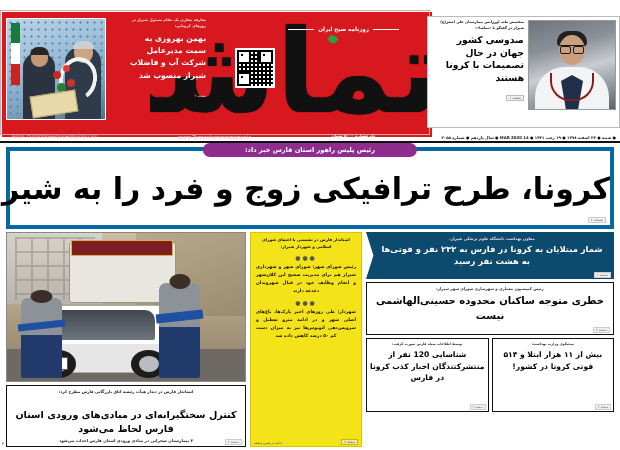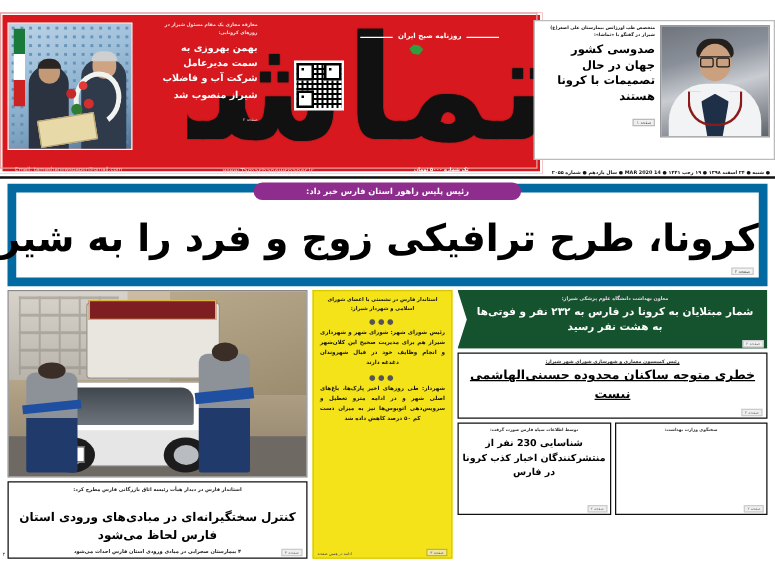--- a/index.html
+++ b/index.html
@@ -121,51 +121,51 @@
     display:flex;align-items:center;}
   .mb-left{position:absolute;right:4px;top:0;height:11px;display:flex;align-items:center;
     font-size:3.9px;font-weight:bold;color:#111;}
   .mb-price{position:absolute;right:245px;top:1px;font-size:4px;font-weight:bold;color:#fff;}
   .mb-site{position:absolute;left:178px;top:1.5px;font-size:5.4px;color:#f4cccc;direction:ltr;}
   .mb-mail{position:absolute;left:12px;top:2px;font-size:4.4px;color:#f0c4c4;direction:ltr;}
   .mast-underline{position:absolute;left:0;top:141px;width:620px;height:2px;background:#111;}
 
   
   .lead{position:relative;margin:4px 6px 0 6px;height:82px;
-    border:7px solid #0369a1;box-sizing:border-box;background:#fff;}
+    border:4px solid #0369a1;box-sizing:border-box;background:#fff;}
   .lead-kicker{
     position:absolute;left:50%;top:-8px;transform:translateX(-50%);
     background:#8e2d8e;color:#fff;font-size:6.6px;font-weight:bold;
     padding:3px 42px;border-radius:11px;white-space:nowrap;z-index:3;
   }
   .lead-title{
     position:absolute;left:0;right:0;top:20px;text-align:center;
     font-size:30px;font-weight:bold;color:#000;letter-spacing:-0.5px;
     white-space:nowrap;
   }
   .lead-pg{position:absolute;right:4px;bottom:2px;font-size:3.6px;color:#666;
     border:1px solid #ccc;background:#f2f2f2;padding:0 2px;}
 
   
   .body{position:relative;margin:3px 6px 0 6px;height:215px;display:flex;gap:4px;}
 
   
   .col-a{width:248px;display:flex;flex-direction:column;gap:3px;}
   .purple-box{
-    position:relative;background:#14532d;color:#fff;height:47px;
+    position:relative;background:#0c4a6e;color:#fff;height:47px;
     clip-path:polygon(0 0,100% 0,100% 100%,0 100%,3% 50%);
     padding:4px 8px 4px 12px;box-sizing:border-box;text-align:center;
   }
   .pb-kick{font-size:3.9px;color:#f0d5f0;font-weight:bold;line-height:1.4;}
   .pb-title{font-size:8.4px;font-weight:bold;line-height:1.42;margin-top:3px;}
   .pb-pg{position:absolute;right:3px;bottom:1px;font-size:3.3px;color:#e8cde8;
     background:#efefef;color:#777;border:1px solid #ccc;padding:0 2px;}
   .white-box{
     position:relative;background:#fff;border:1.5px solid #111;height:53px;
-    text-align:center;padding:3px 6px;box-sizing:border-box;text-decoration:underline;
+    text-align:center;padding:3px 6px;box-sizing:border-box;
   }
   .wb-kick{font-size:3.8px;color:#333;font-weight:bold;line-height:1.4;}
   .wb-title{font-size:10px;font-weight:bold;line-height:1.5;margin-top:2px;color:#000;}
   .wb-pg{position:absolute;right:3px;bottom:1px;font-size:3.3px;color:#777;
     background:#efefef;border:1px solid #ccc;padding:0 2px;}
   .triple{display:flex;gap:3px;height:74px;}
   .tri-cell{
     position:relative;flex:1;border:1.5px solid #111;background:#fff;
     text-align:center;padding:3px 3px 6px 3px;box-sizing:border-box;
   }
@@ -337,25 +337,26 @@
 
       <div class="white-box">
         <div class="wb-kick">رئیس کمیسیون معماری و شهرسازی شورای شهر شیراز:</div>
         <div class="wb-title">خطری متوجه ساکنان محدوده حسینی‌الهاشمی نیست</div>
         <div class="wb-pg">صفحه ۳</div>
       </div>
 
       <div class="triple">
         <div class="tri-cell">
           <div class="tc-kick">سخنگوی وزارت بهداشت:</div>
+          <div class="tc-title">بیش از ۱۱ هزار ابتلا و ۵۱۴ فوتی کرونا در کشور!</div>
           <div class="tc-pg">صفحه ۲</div>
         </div>
         <div class="tri-cell">
           <div class="tc-kick">توسط اطلاعات سپاه فارس صورت گرفت:</div>
-          <div class="tc-title">شناسایی 230 نفر از منتشرکنندگان اخبار کذب کرونا در فارس</div>
+          <div class="tc-title">شناسایی 120 نفر از منتشرکنندگان اخبار کذب کرونا در فارس</div>
           <div class="tc-pg">صفحه ۲</div>
         </div>
       </div>
 
     </div>
 
     <div class="col-b">
       <div class="cb-kick">استاندار فارس در نشستی با اعضای شورای اسلامی و شهردار شیراز:</div>
       <div class="cb-sep">●●●</div>
       <div class="cb-body">رئیس شورای شهر: شورای شهر و شهرداری شیراز هم برای مدیریت صحیح این کلان‌شهر و انجام وظایف خود در قبال شهروندان دغدغه دارند</div>

